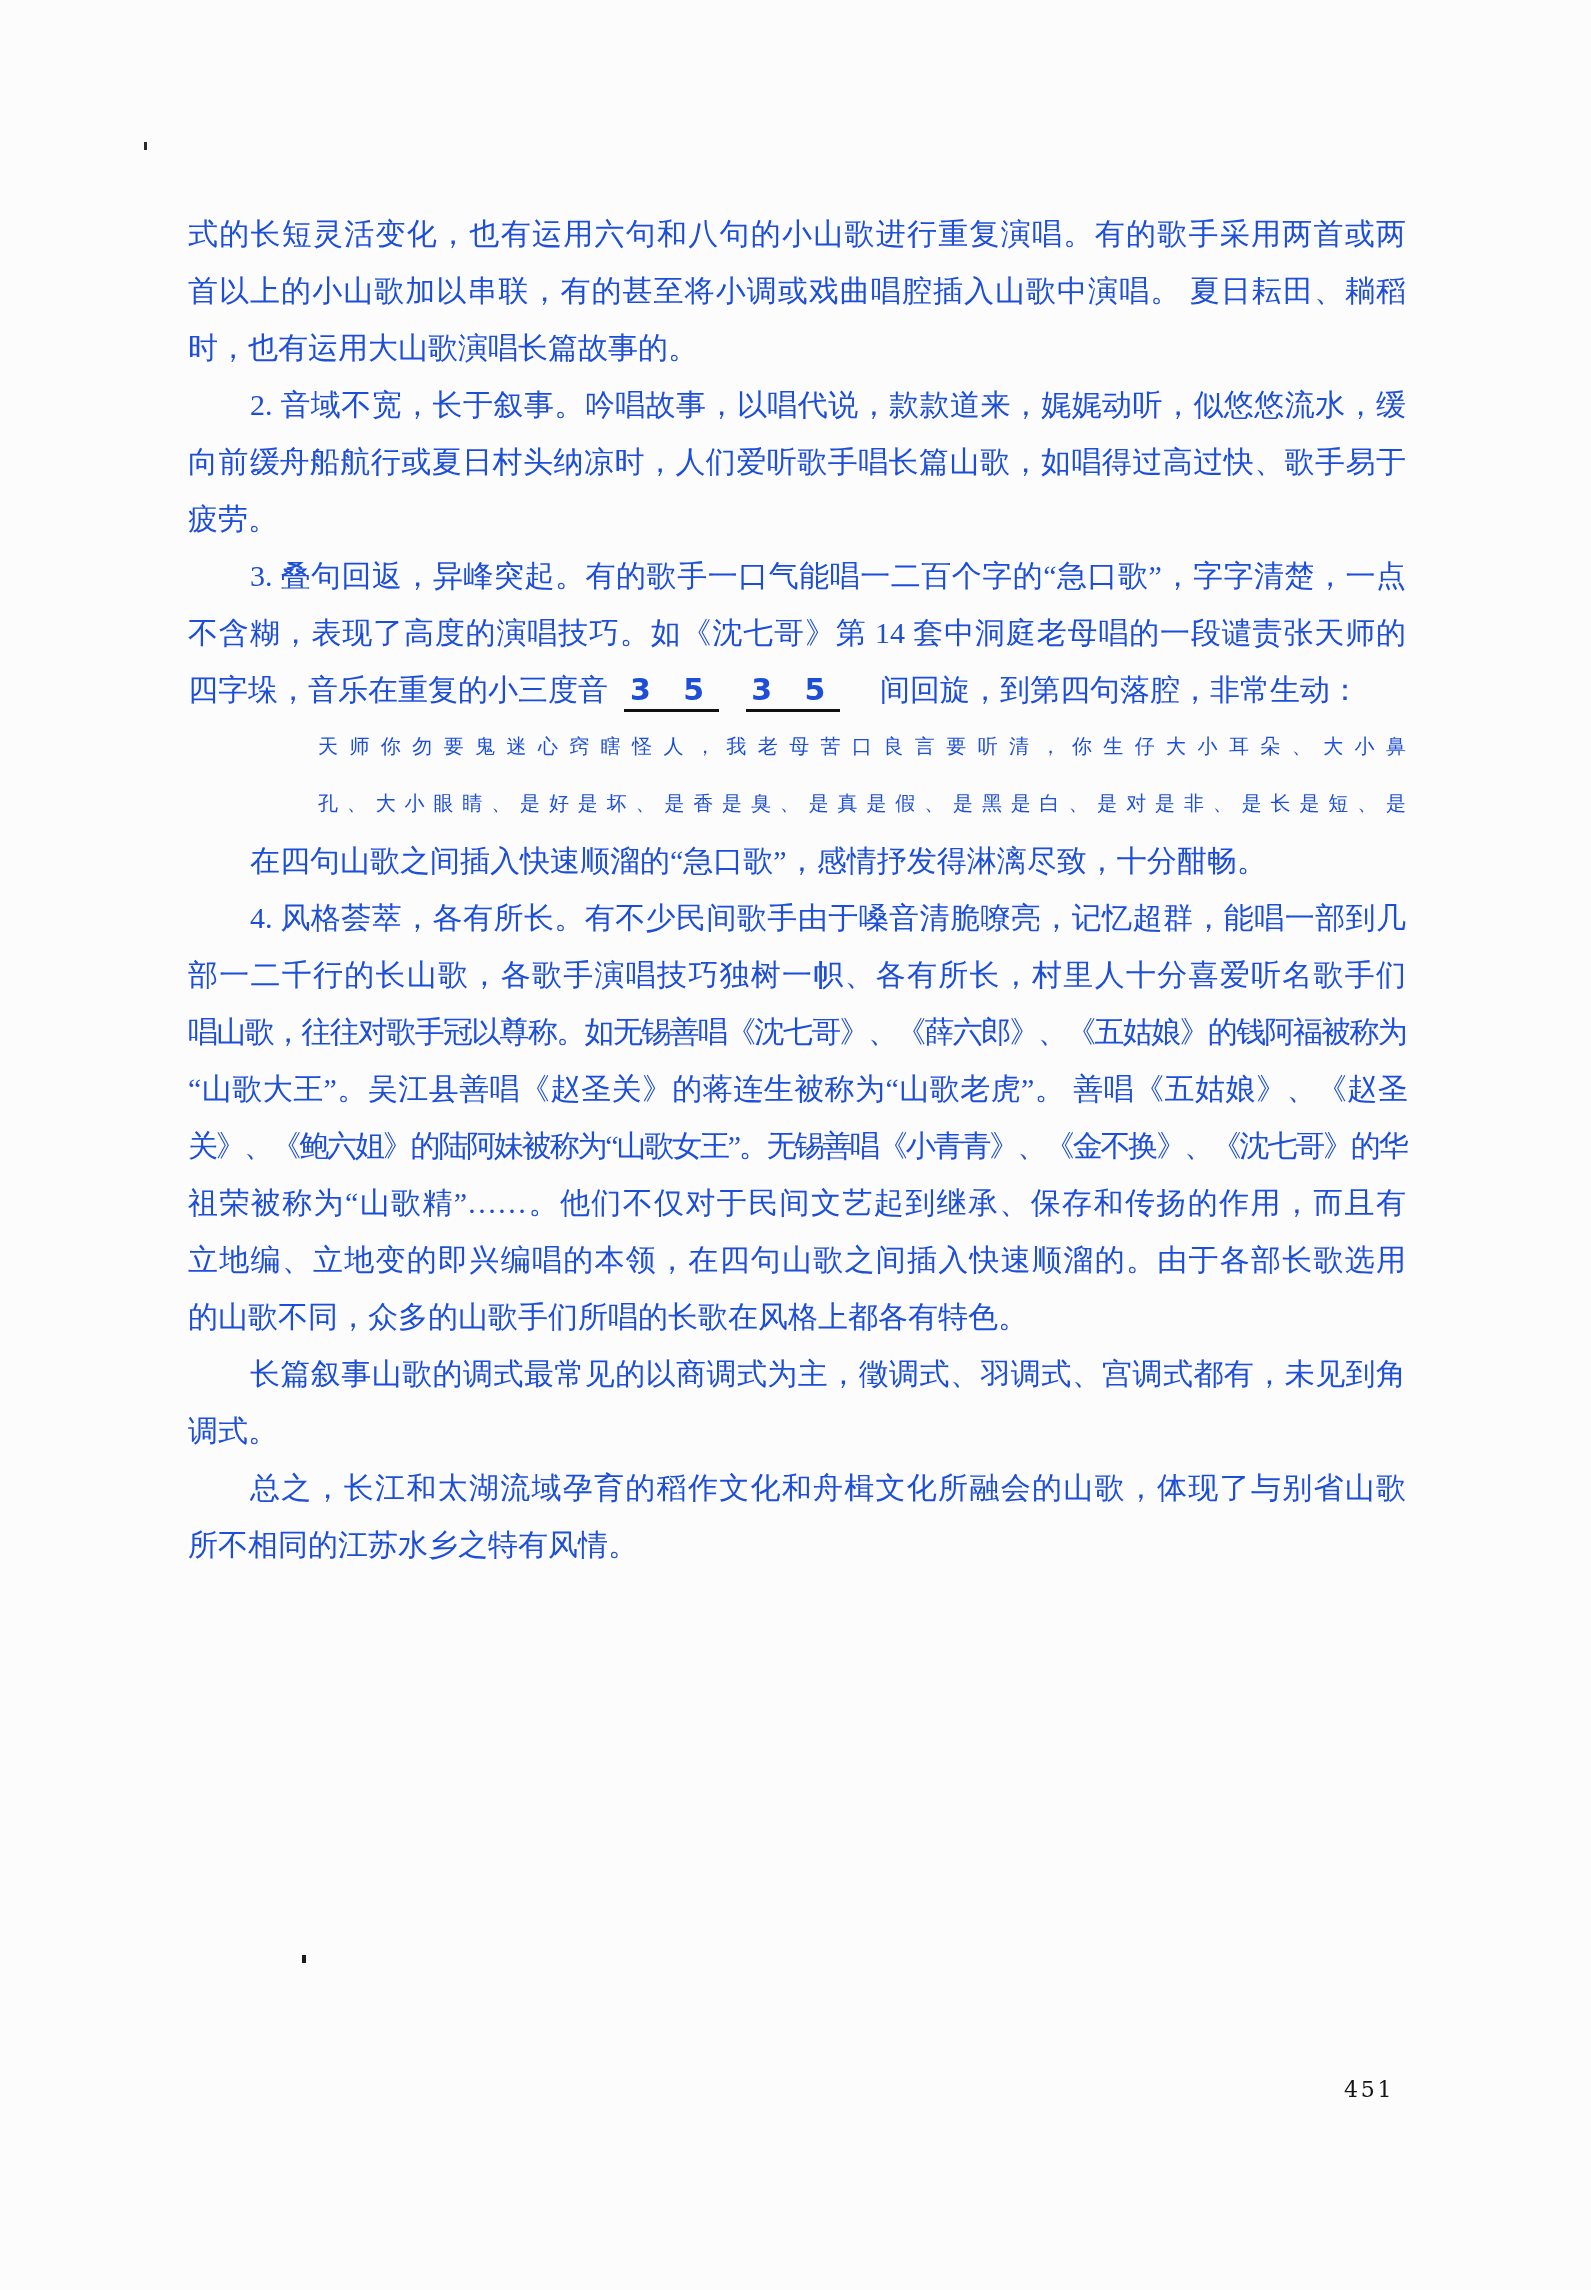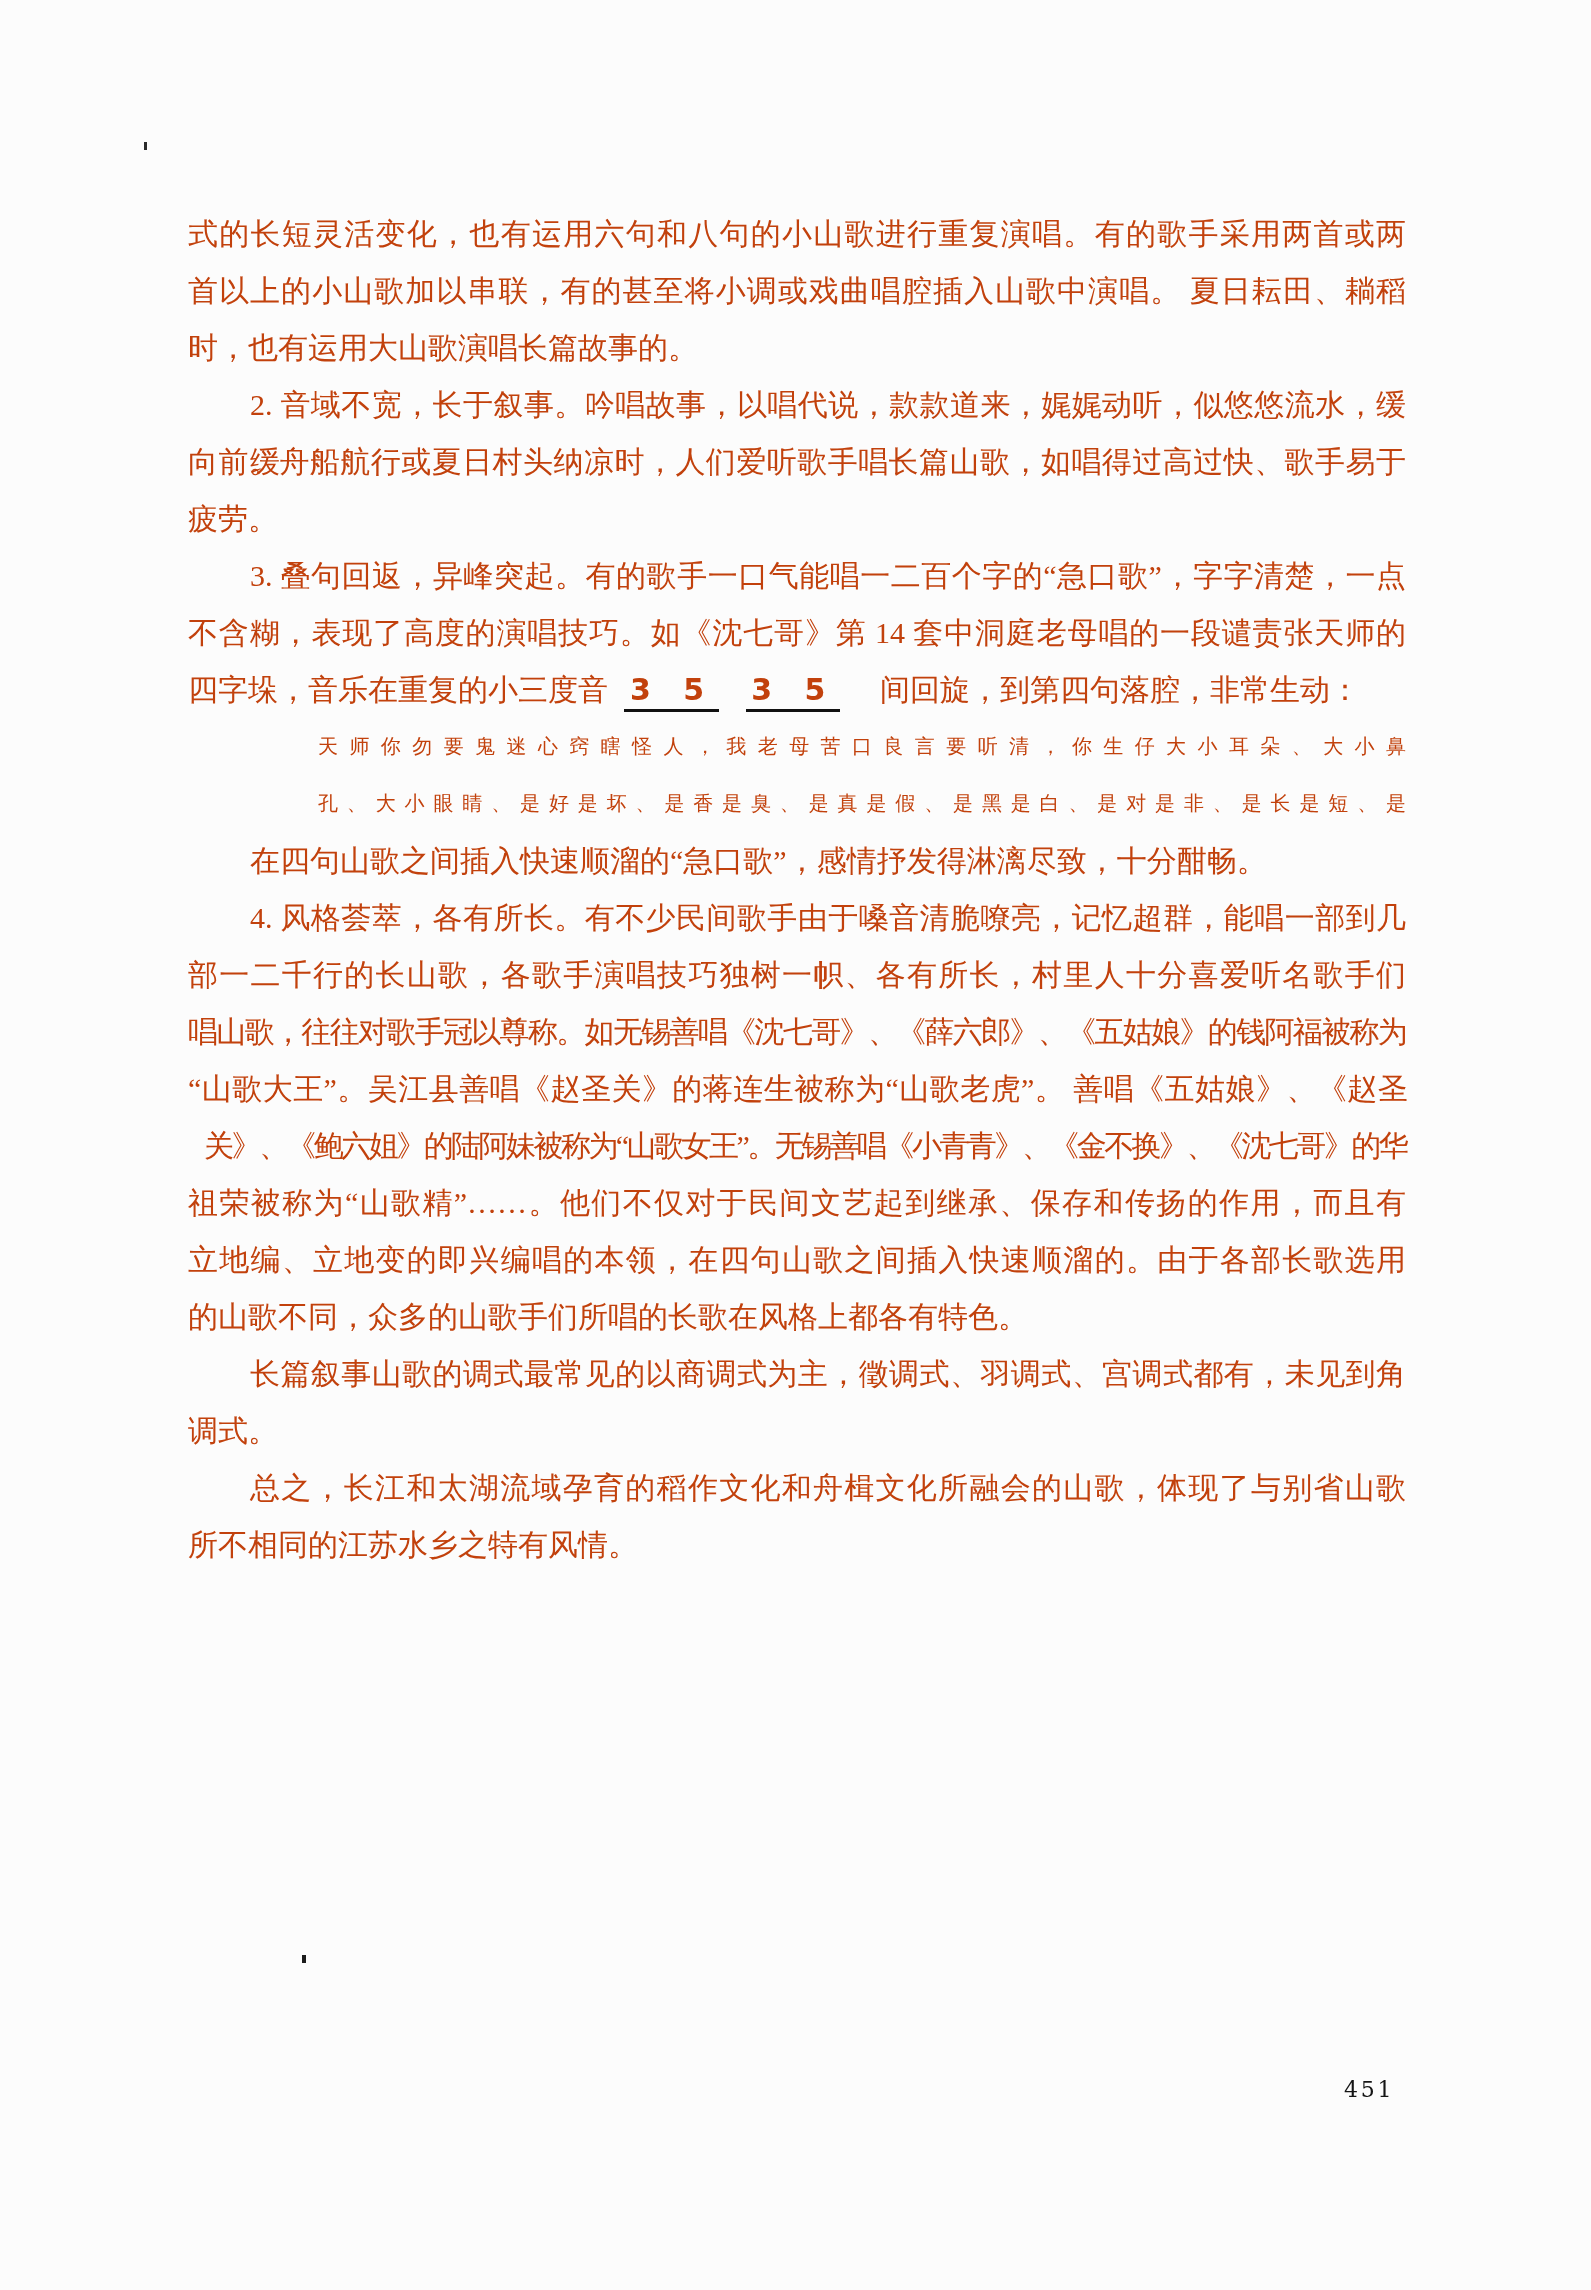--- a/index.html
+++ b/index.html
@@ -6,21 +6,21 @@
   body{
     width:1591px;height:2290px;
     background:#fcfcfc;
     position:relative;
     overflow:hidden;
     font-family:"Liberation Serif","DejaVu Serif",serif;
   }
   .page-text{
     position:absolute;
     left:188px;top:205px;width:1218px;
-    color:#c2410c;
+    color:#1d4ed8;
     font-size:30px;
     line-height:57px;
     font-family:"Liberation Serif","DejaVu Serif",serif;
   }
   .line{
     height:57px;
     white-space:nowrap;
     text-align:left;
   }
   
@@ -28,21 +28,21 @@
     white-space:normal;
     text-align:justify;
     text-align-last:justify;
   }
   
   .ind{padding-left:62px;}
   
   .q{padding-left:130px;font-size:20px;}
   
   .tight{letter-spacing:-1.8px;}
-  .tight2{letter-spacing:-2.7px;margin-left:16px;}
+  .tight2{letter-spacing:-2.7px;}
   
   .mnum{
     display:inline-block;
     font-weight:bold;
     font-family:"DejaVu Sans","Liberation Sans",sans-serif;
     font-size:30px;
     line-height:36px;
     letter-spacing:11px;
     padding:0 3.6px 0.9px 5.5px;
     border-bottom:3.6px solid #111;

